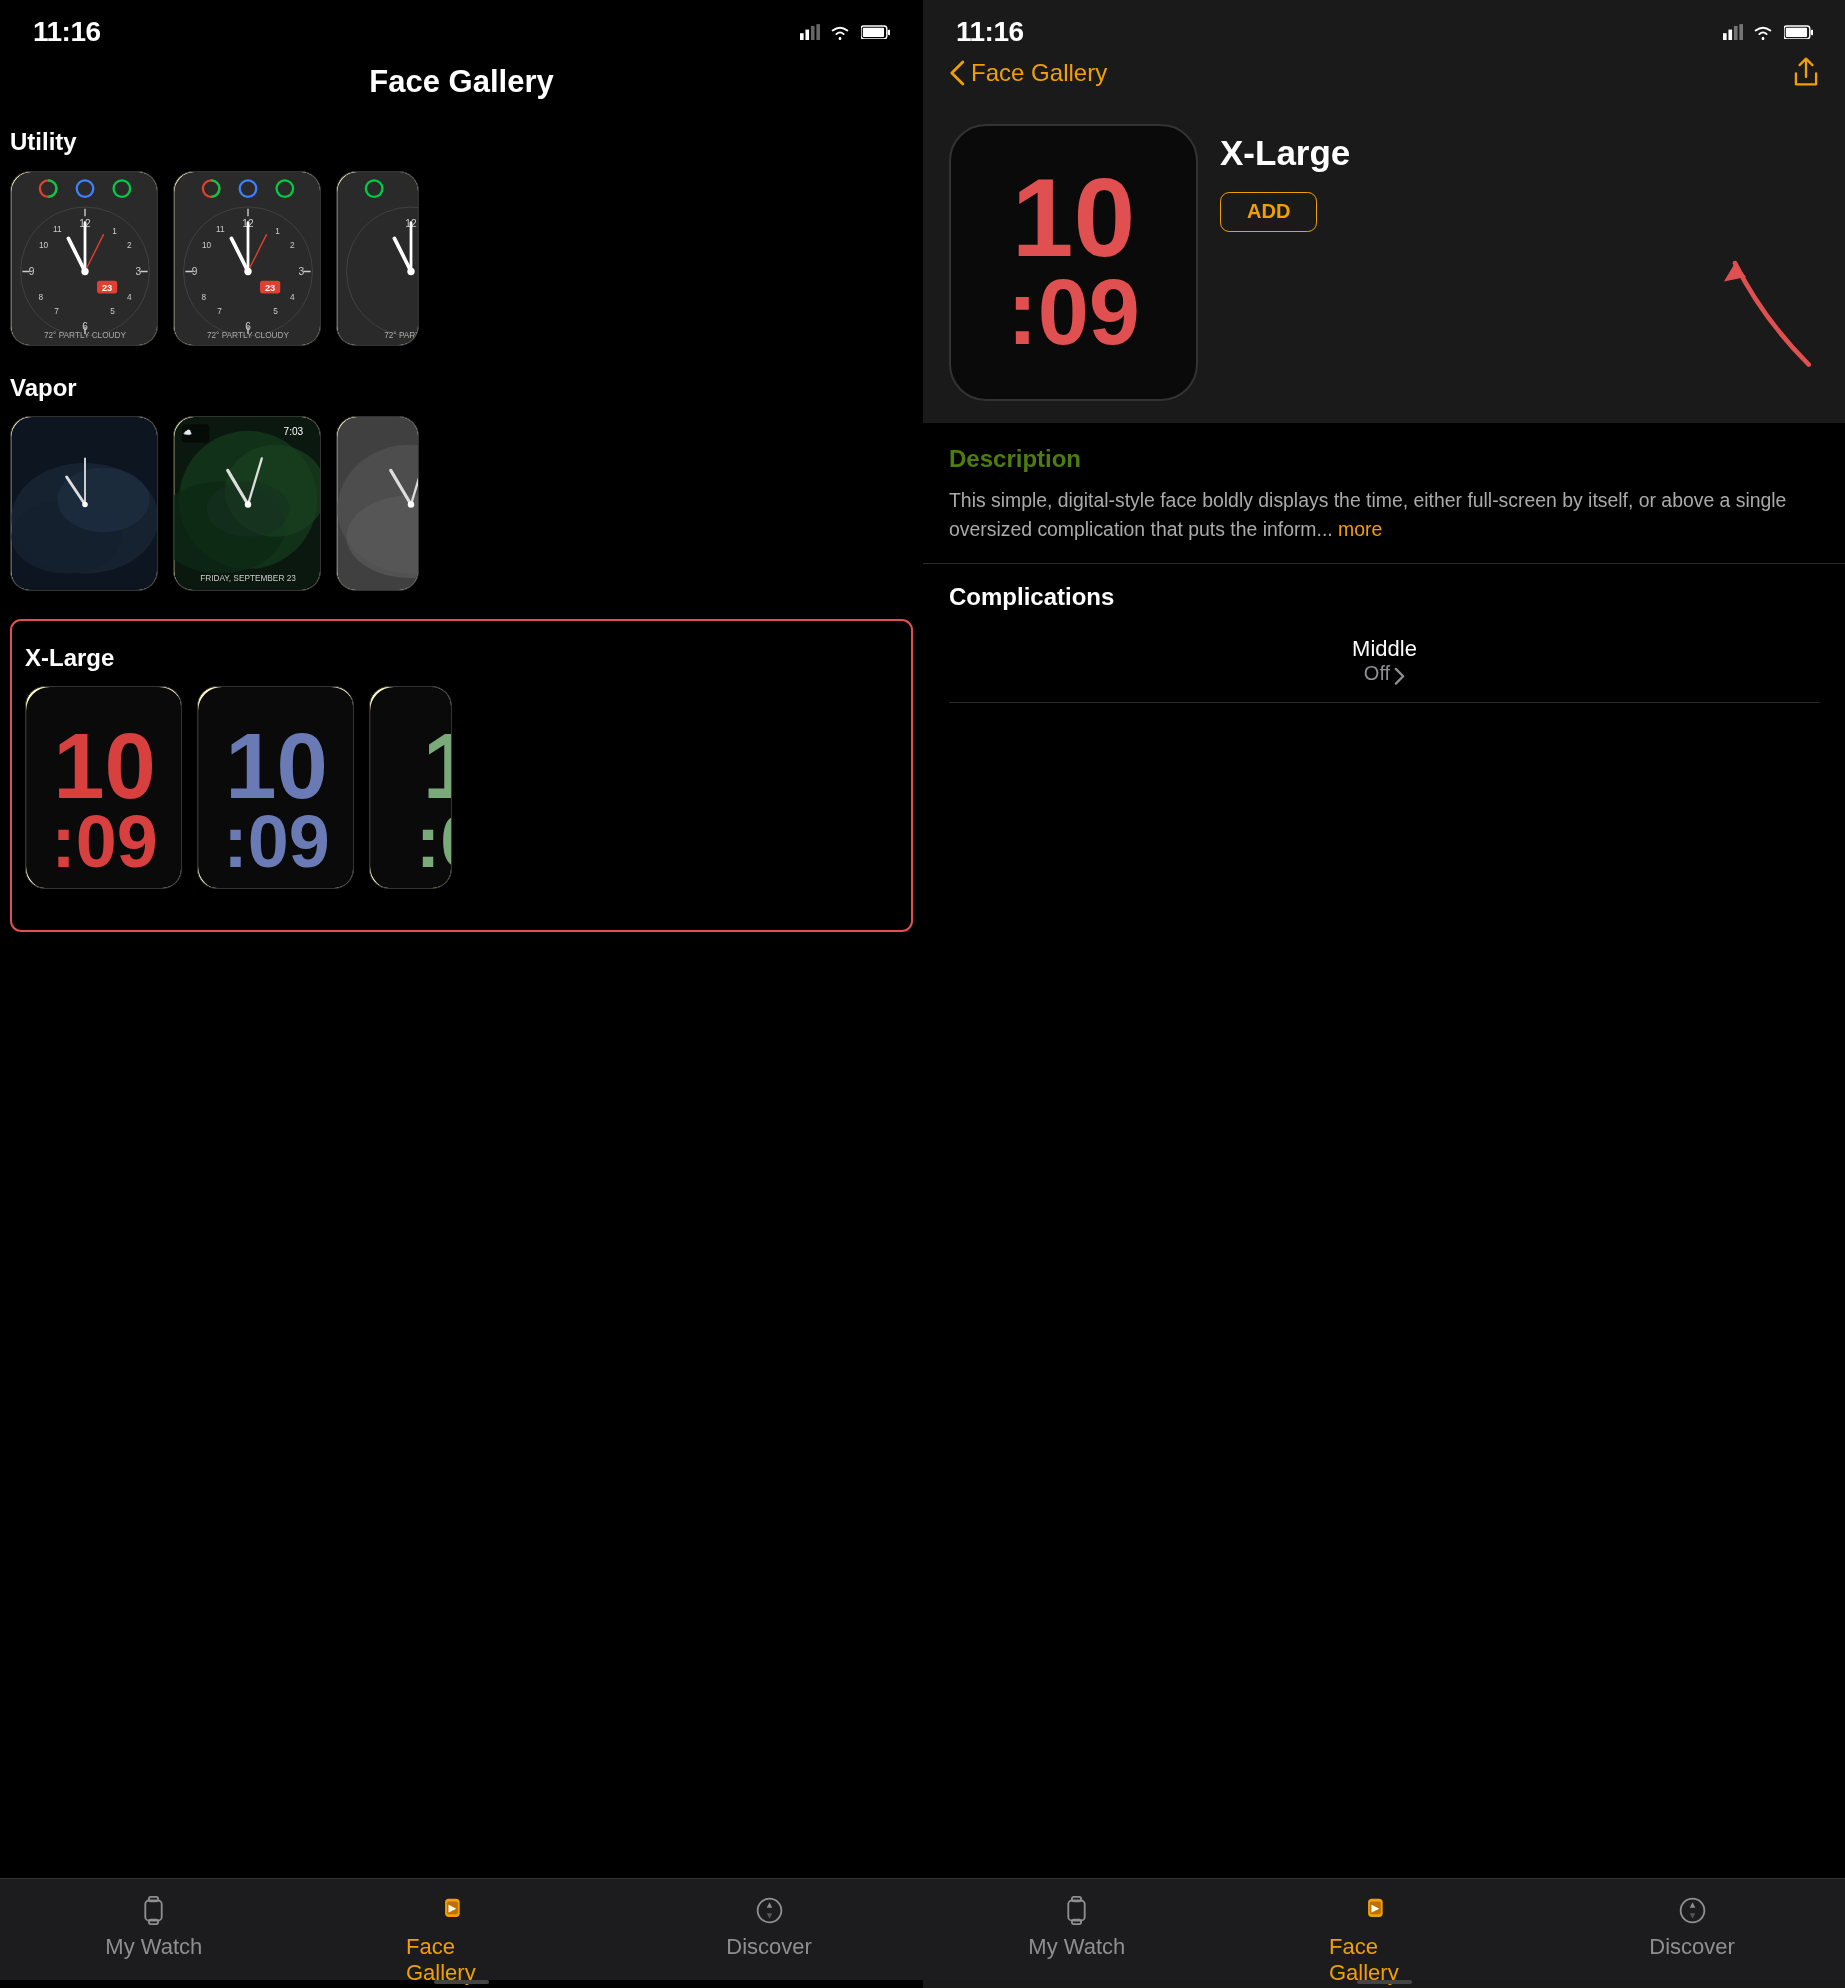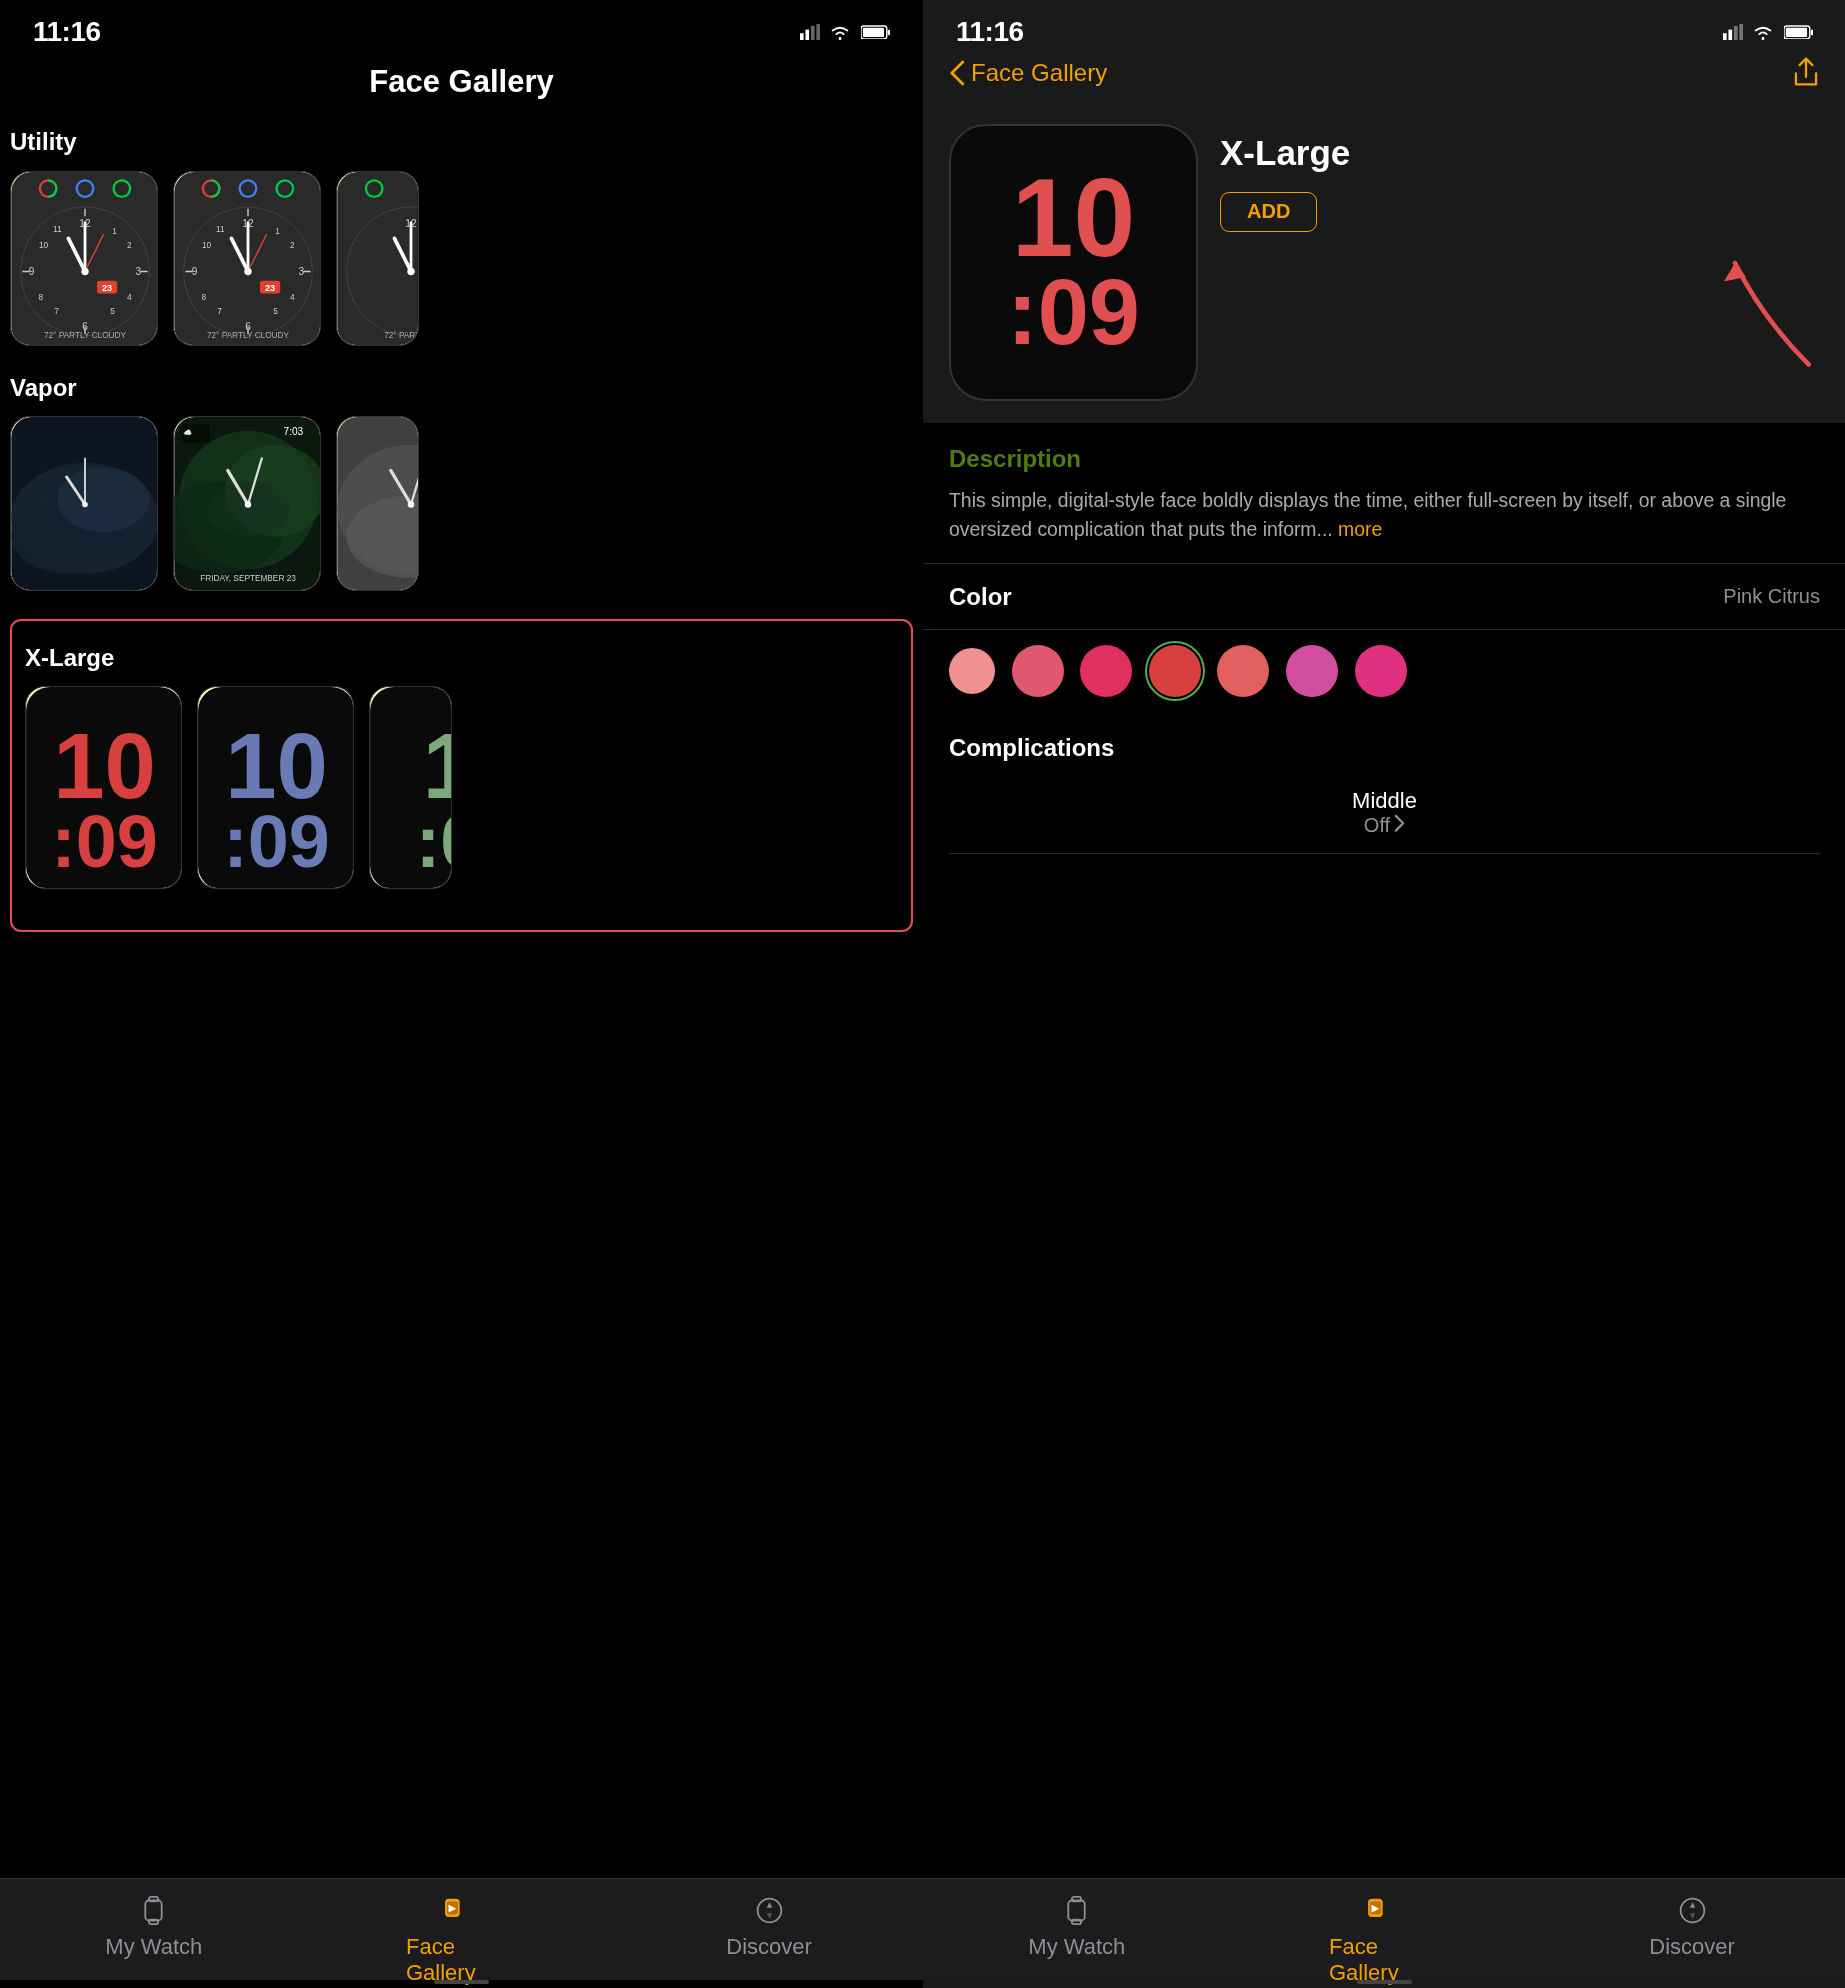--- a/index.html
+++ b/index.html
@@ -316,21 +316,21 @@
       flex-direction: column;
     }
 
     .complication-label {
       color: #fff;
       font-size: 22px;
     }
 
     .complication-value {
       display: flex;
-      align-items: flex-start;
+      align-items: flex-end;
       gap: 4px;
       color: #8e8e93;
       font-size: 20px;
     }
 
     
     .scroll-indicator {
       display: flex;
       justify-content: center;
       padding-bottom: 5.5px;
@@ -660,43 +660,20 @@
   <div class="details-section">
 
     <div class="detail-block">
       <div class="detail-heading">Description</div>
       <div class="detail-text">
         <span>This simple, digital-style face boldly displays the time, either full-screen by itself, or above a single oversized complication that puts the inform...</span>
         <span class="detail-more">more</span>
       </div>
     </div>
 
-    <div>
-      <div class="detail-row">
-        <span class="detail-row-label">Color</span>
-        <span class="detail-row-value">Pink Citrus</span>
-      </div>
-
-      <div class="color-swatches">
-
-        <div class="swatch" style="background:#f09090; width:46px; height:46px; border-radius:50%; flex-shrink:0;"></div>
-
-        <div class="swatch" style="background:#e05870; width:52px; height:52px; border-radius:50%; flex-shrink:0;"></div>
-
-        <div class="swatch" style="background:#e03060; width:52px; height:52px; border-radius:50%; flex-shrink:0;"></div>
-
-        <div class="swatch selected" style="background:#d84040; width:52px; height:52px; border-radius:50%; flex-shrink:0; outline: 2.8px solid #4caf50; outline-offset:2.8px;"></div>
-
-        <div class="swatch" style="background:#e06060; width:52px; height:52px; border-radius:50%; flex-shrink:0;"></div>
-
-        <div class="swatch" style="background:#d050a0; width:52px; height:52px; border-radius:50%; flex-shrink:0;"></div>
-
-        <div class="swatch" style="background:#e03080; width:52px; height:52px; border-radius:50%; flex-shrink:0;"></div>
-      </div>
-    </div>
 
     <div class="complications-block">
       <div class="complications-heading">Complications</div>
       <div class="complication-row">
         <span class="complication-label">Middle</span>
         <div class="complication-value">
           <span>Off</span>
           <svg width="11" height="18.5" viewBox="0 0 12 20">
             <path d="M2 2 L10 10 L2 18" fill="none" stroke="#8e8e93" stroke-width="2.5" stroke-linecap="round" stroke-linejoin="round"></path>
           </svg>

